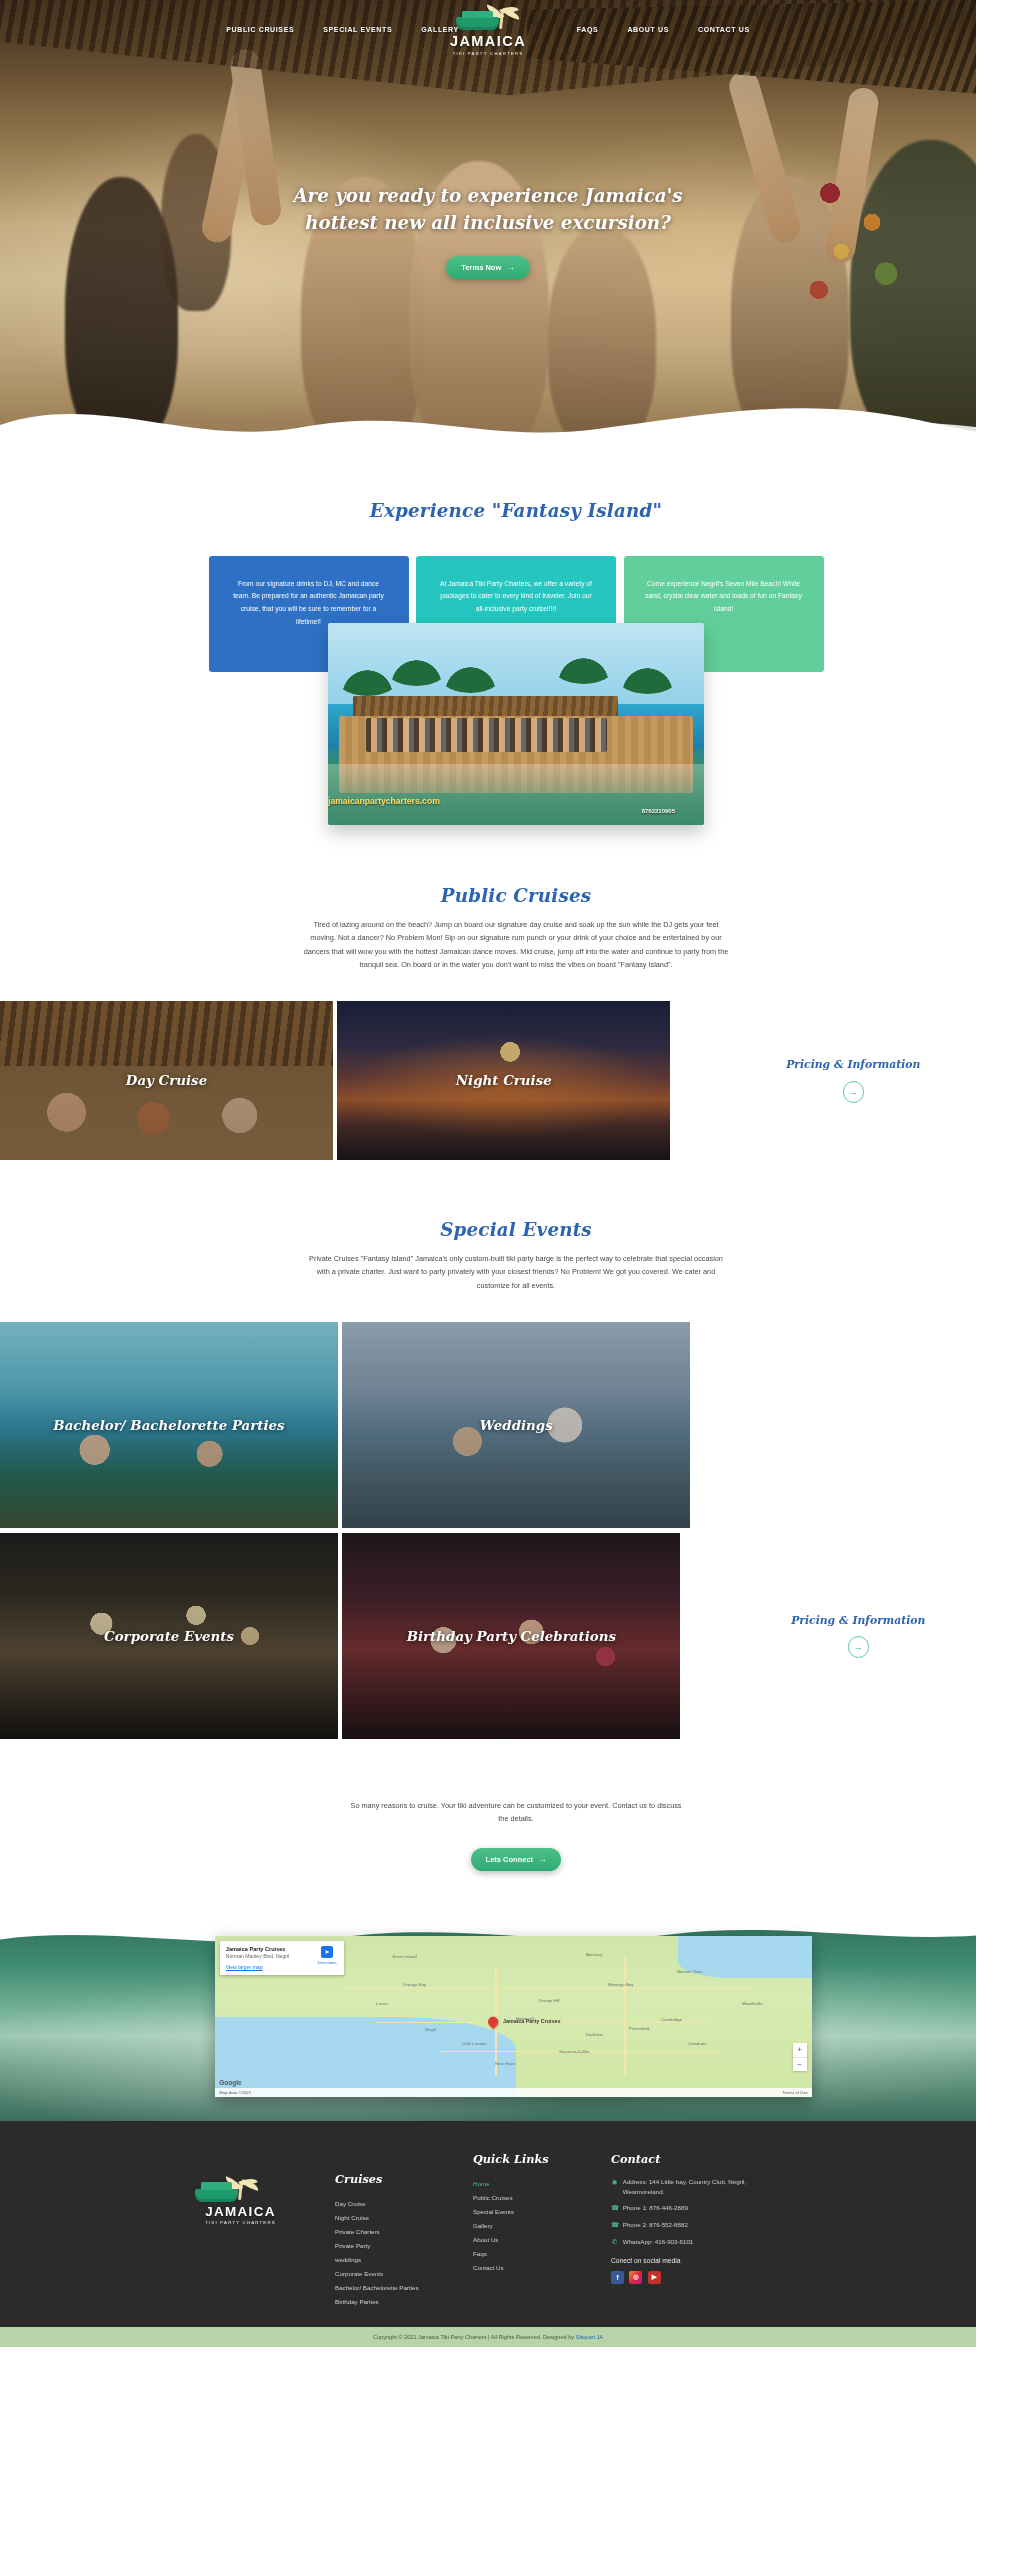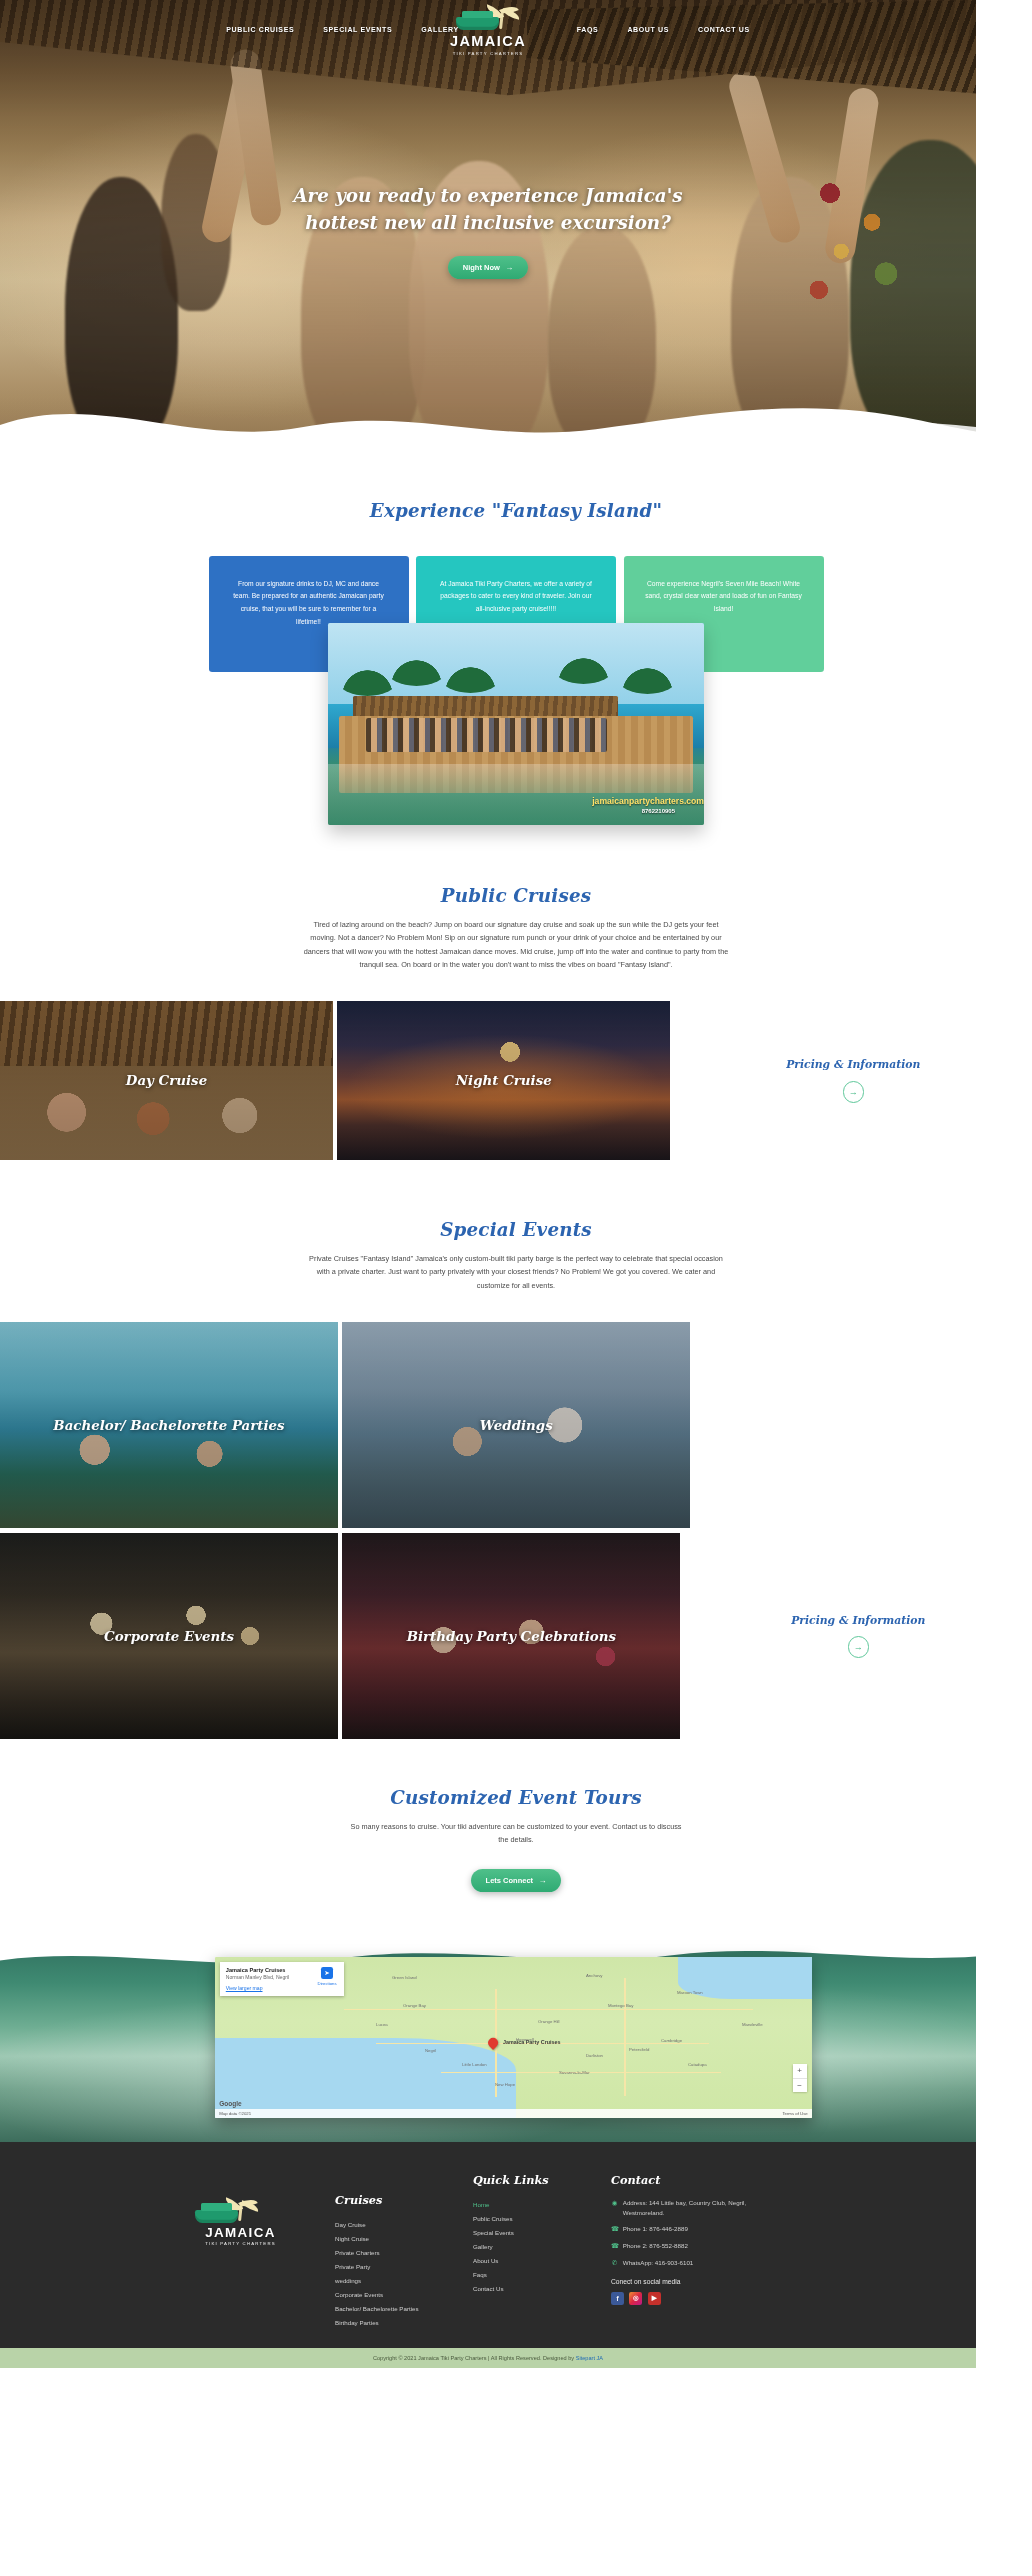--- a/index.html
+++ b/index.html
@@ -167,21 +167,21 @@
   .bp-roof {
     position:absolute; left: 25px; right: 86px; top: 36%; height: 32px;
     background: repeating-linear-gradient(95deg,#6d4e2c 0 4.3px,#8c6637 4.3px 9.1px);
     border-radius: 1.6px;
   }
   .bp-people { position:absolute; left: 38px; right: 97px; top: 47%; height: 34px;
     background: repeating-linear-gradient(90deg, rgba(40,30,24,.75) 0 5.4px, rgba(220,180,140,.7) 5.4px 10.8px, rgba(60,80,120,.7) 10.8px 16px);
     border-radius: 2.2px; filter: blur(0.3px);}
   .bp-foam { position:absolute; left:0; right:0; bottom: 0; height: 30%; background: linear-gradient(180deg,rgba(255,255,255,.25),rgba(60,140,110,.85)); }
   .bp-caption {
-    position:absolute; left: 0; right: 0; bottom: 19.4px; text-align: right;
+    position:absolute; left: 0; right: 0; bottom: 19.4px; text-align: left;
     color: #ffe169; font-size: 8.6px; font-weight: 800; text-shadow: 0 0.5px 1.6px rgba(0,0,0,.6);
   }
   .bp-phone { position:absolute; right: 29px; bottom: 10.8px; color: #fff; font-size: 6px; font-weight: 700; text-shadow: 0 0.5px 1.6px rgba(0,0,0,.7);}
 
   
   .tiles { display: flex; gap: 4.3px; margin-top: 29px; align-items: stretch; }
   .tile {
     position: relative; height: 159px; overflow: hidden; flex: 0 0 auto;
   }
   .tile .tl-label {
@@ -389,21 +389,21 @@
         <span class="boat"></span>
       </div>
       <div class="logo-text">JAMAICA</div>
       <div class="logo-sub">TIKI PARTY CHARTERS</div>
     </div>
 
     <div class="hero-copy">
       <h1 class="hero-h1">Are you ready to experience Jamaica's hottest new all inclusive excursion?</h1>
       <div class="hero-btn-wrap">
         <button class="btn">
-          <span>Night Now</span>
+          <span>Terms Now</span>
           <span class="arr">→</span>
         </button>
       </div>
     </div>
 
     <svg class="wave-white" viewBox="0 0 1920 120" preserveAspectRatio="none">
       <path d="M0,70 C180,8 360,112 560,74 C760,36 900,104 1100,78 C1300,52 1480,14 1700,62 C1810,86 1870,96 1920,84 L1920,120 L0,120 Z" fill="#ffffff"></path>
       <path d="M0,92 C200,42 420,120 640,92 C860,64 1040,118 1260,96 C1480,74 1700,40 1920,96 L1920,120 L0,120 Z" fill="#ffffff" opacity="0.85"></path>
     </svg>
   </section>
@@ -489,21 +489,20 @@
       <div class="pricing-col">
         <div class="pricing-title">Pricing &amp; Information</div>
         <div class="circle-arrow">
           <span>→</span>
         </div>
       </div>
     </div>
   </section>
 
   <section class="section custom-wrap">
-    <h2 class="h2">Customized Event Tours</h2>
     <p class="lede" style="max-width:333px;">So many reasons to cruise. Your tiki adventure can be customized to your event. Contact us to discuss the details.</p>
     <div class="custom-btn-wrap">
       <button class="btn">
         <span>Lets Connect</span>
         <span class="arr">→</span>
       </button>
     </div>
   </section>
 
   <section class="ocean">

